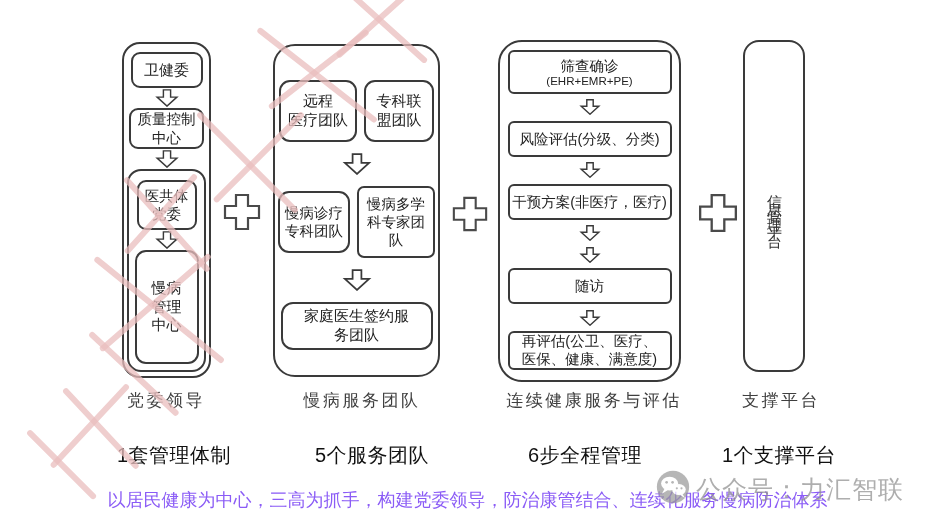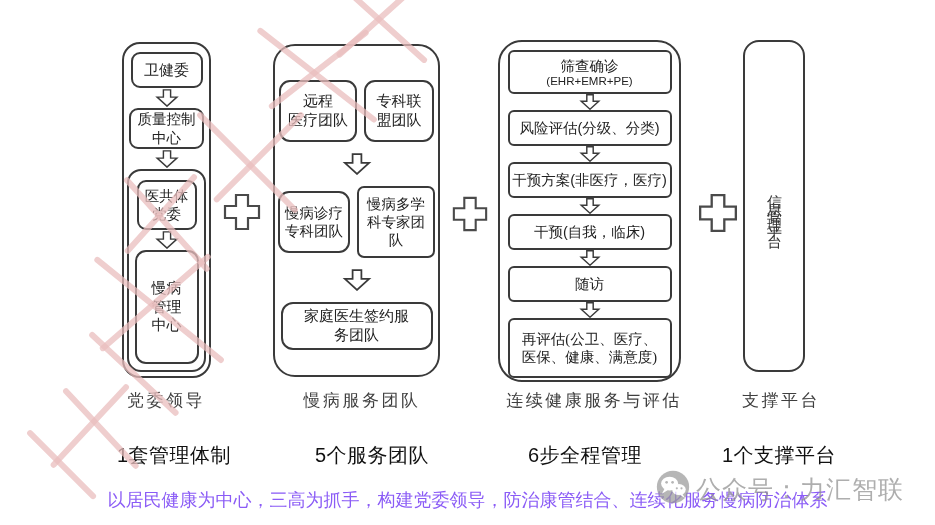--- a/index.html
+++ b/index.html
@@ -34,21 +34,21 @@
   .col2 .bD{width:78px;height:72px;font-size:14.5px;border-radius:7px;}
   .col2 .aw{height:44px;}
   .col2 .bE{width:152px;height:48px;font-size:15px;border-radius:12px;align-items:center;}
   
   .col3{left:498px;top:40px;width:183px;height:342px;border-radius:24px;
         display:flex;flex-direction:column;align-items:center;justify-content:space-between;
         padding:8px 0 10px 0;}
   .col3 .step{width:164px;border-radius:6px;flex-direction:column;padding:2px;}
   .col3 .s1{height:44px;}
   .col3 .sM{height:36px;}
-  .col3 .s6{height:60px;font-family:Liberation Serif, serif;}
+  .col3 .s6{height:39px;}
   .step-text{font-size:14.5px;white-space:pre-line;line-height:1.25;}
   .step-sub{font-size:11.5px;line-height:1.1;}
   .col3 .aw{height:16px;}
   
   .col4{left:743px;top:40px;width:62px;height:332px;border-radius:16px;
         display:flex;align-items:center;justify-content:center;}
   .v-label{writing-mode:vertical-rl;font-size:15px;letter-spacing:8px;color:#333;}
   
   .plus{position:absolute;}
   
@@ -180,23 +180,20 @@
         </svg>
     </div>
     <div class="box step sM">
       <span class="step-text">干预方案(非医疗，医疗)</span>
     </div>
     <div class="arrow-wrap aw">
       <svg class="arrow-svg" width="26" height="16" viewBox="0 0 26 20">
           <path d="M9 1 H17 V9 H24 L13 19 L2 9 H9 Z" fill="#fff" stroke="#3a3a3a" stroke-width="1.8"></path>
         </svg>
     </div>
-    <div class="box step sM">
-      <span class="step-text">干预(自我，临床)</span>
-    </div>
     <div class="arrow-wrap aw">
       <svg class="arrow-svg" width="26" height="16" viewBox="0 0 26 20">
           <path d="M9 1 H17 V9 H24 L13 19 L2 9 H9 Z" fill="#fff" stroke="#3a3a3a" stroke-width="1.8"></path>
         </svg>
     </div>
     <div class="box step sM">
       <span class="step-text">随访</span>
     </div>
     <div class="arrow-wrap aw">
       <svg class="arrow-svg" width="26" height="16" viewBox="0 0 26 20">

